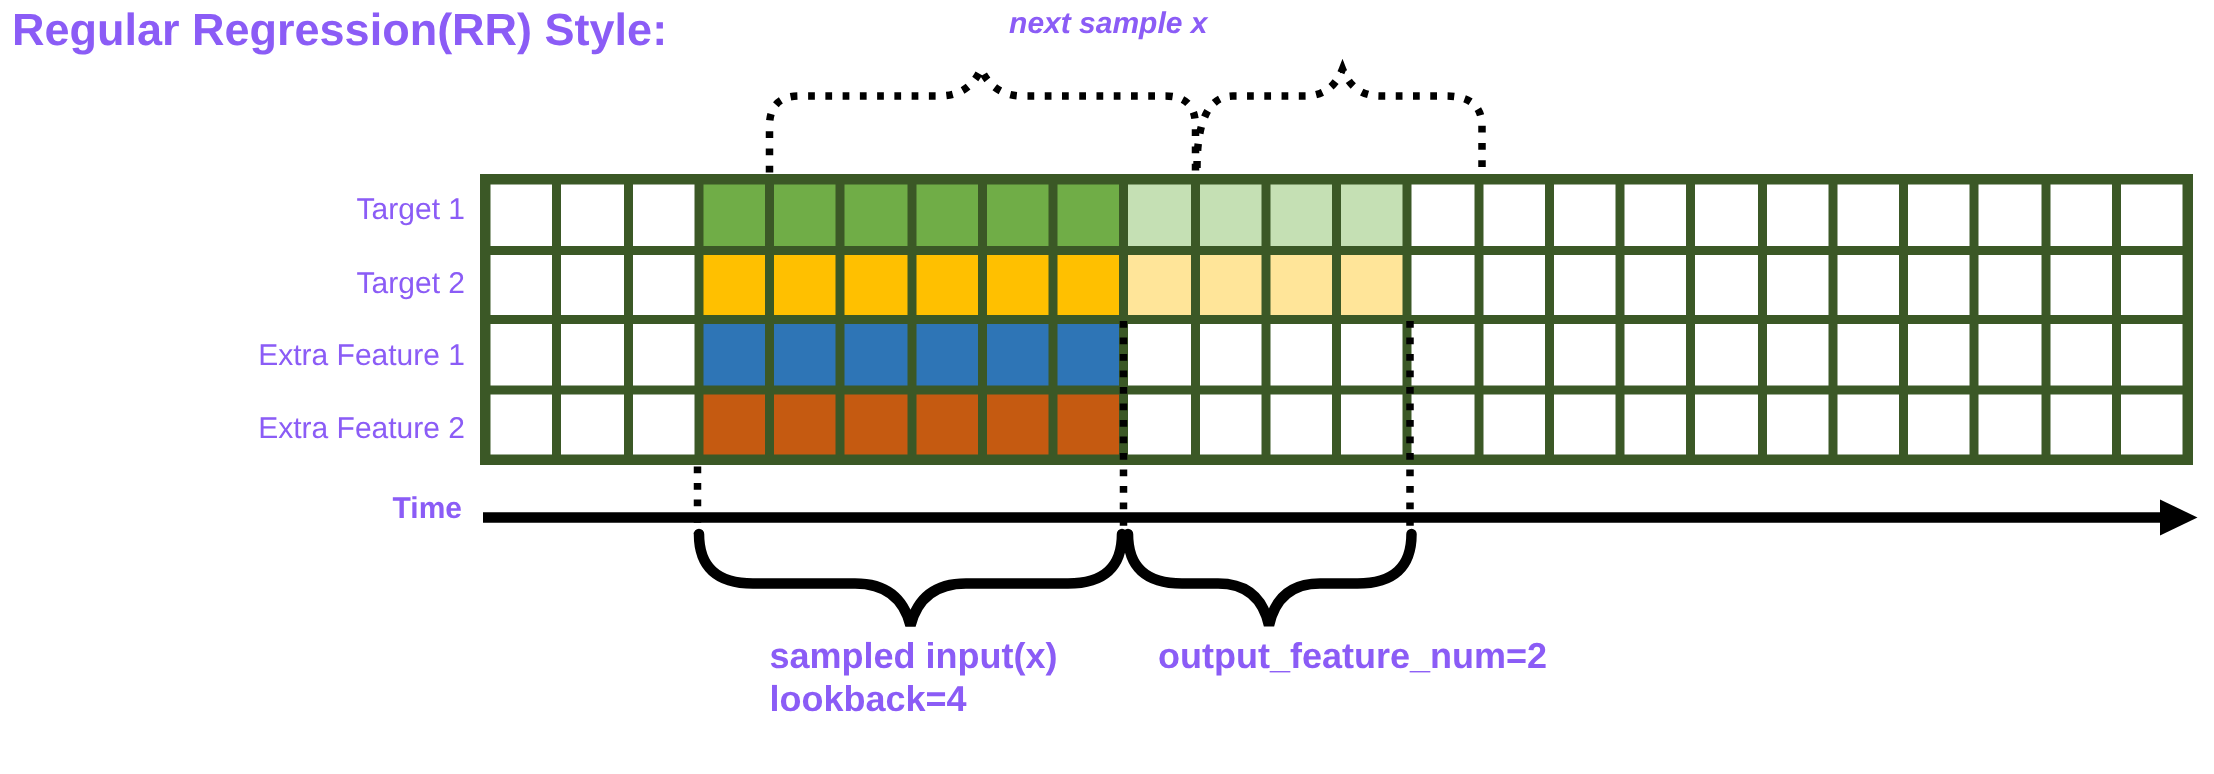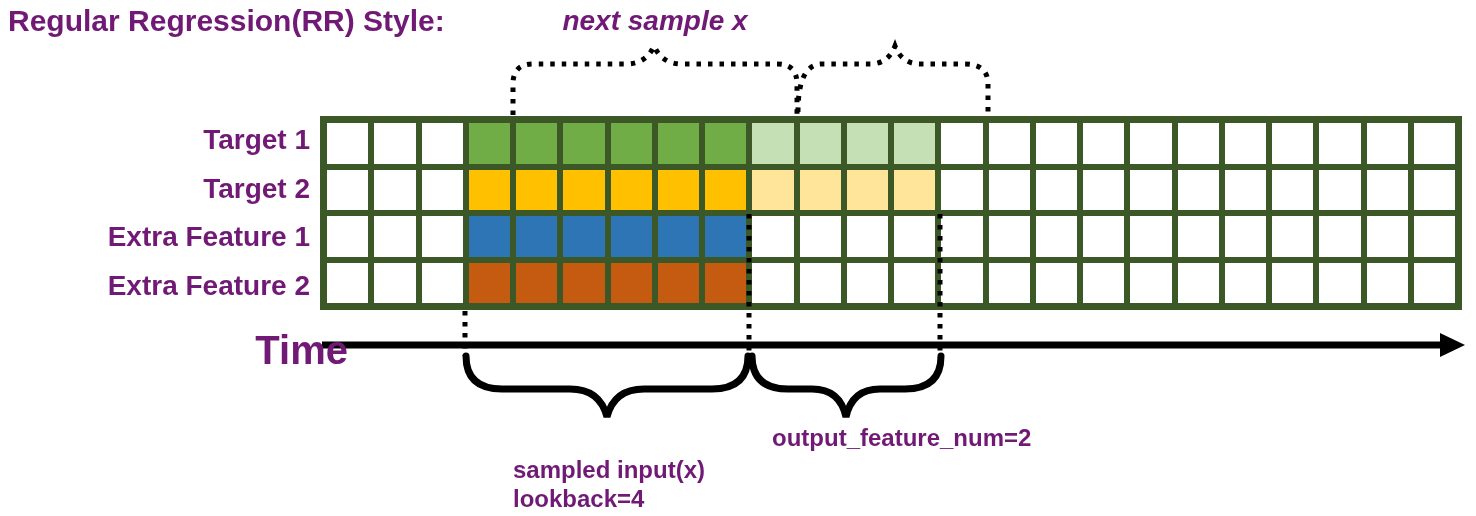--- a/index.html
+++ b/index.html
@@ -1,49 +1,49 @@
 <!DOCTYPE html>
 <html><head>
 <meta charset="utf-8">
 <style>
   html,body{margin:0;padding:0;background:#ffffff;}
   .canvas{
     position:relative;width:1476px;height:516px;background:#ffffff;
-    font-family:"Liberation Sans",sans-serif;overflow:hidden;color:#701a75;
+    font-family:"Liberation Sans",sans-serif;overflow:hidden;color:#8b5cf6;
   }
   .title{
     position:absolute;left:8px;top:4px;font-size:30px;font-weight:700;
     letter-spacing:0px;white-space:nowrap;
   }
   .row-label{
     position:absolute;left:0;width:310px;height:48px;line-height:48px;
-    text-align:right;font-size:28px;font-weight:700;white-space:nowrap;
+    text-align:right;font-size:20px;font-weight:400;white-space:nowrap;
   }
   .grid{
     position:absolute;left:320px;top:116px;width:1142px;height:194px;
     display:grid;grid-template-columns:repeat(24,1fr);grid-template-rows:repeat(4,1fr);
     gap:6px;padding:7px;box-sizing:border-box;
   }
   .cell{width:100%;height:100%;}
   .overlay{position:absolute;left:0;top:0;pointer-events:none;}
   .annot{
-    position:absolute;top:5px;width:300px;text-align:center;
-    font-size:28px;font-weight:600;font-style:italic;white-space:nowrap;
+    position:absolute;top:5px;width:300px;text-align:right;
+    font-size:20px;font-weight:600;font-style:italic;white-space:nowrap;
   }
   .annot-x{left:505px;}
   .annot-y{left:745px;}
   .time-label{
     position:absolute;left:0;top:328px;width:308px;text-align:right;
-    font-size:40px;font-weight:700;padding-left:40px;
+    font-size:20px;font-weight:700;
   }
   .caption{
     position:absolute;top:423px;font-size:24px;font-weight:600;
     line-height:29px;white-space:nowrap;
   }
-  .caption-input{left:513px;margin-top:32px;}
+  .caption-input{left:513px;}
   .caption-output{left:772px;}
 </style>
 </head>
 <body>
 
 <div class="canvas">
 
   <div class="title">Regular Regression(RR) Style:</div>
 
   <div class="annot annot-x">next sample x</div>

